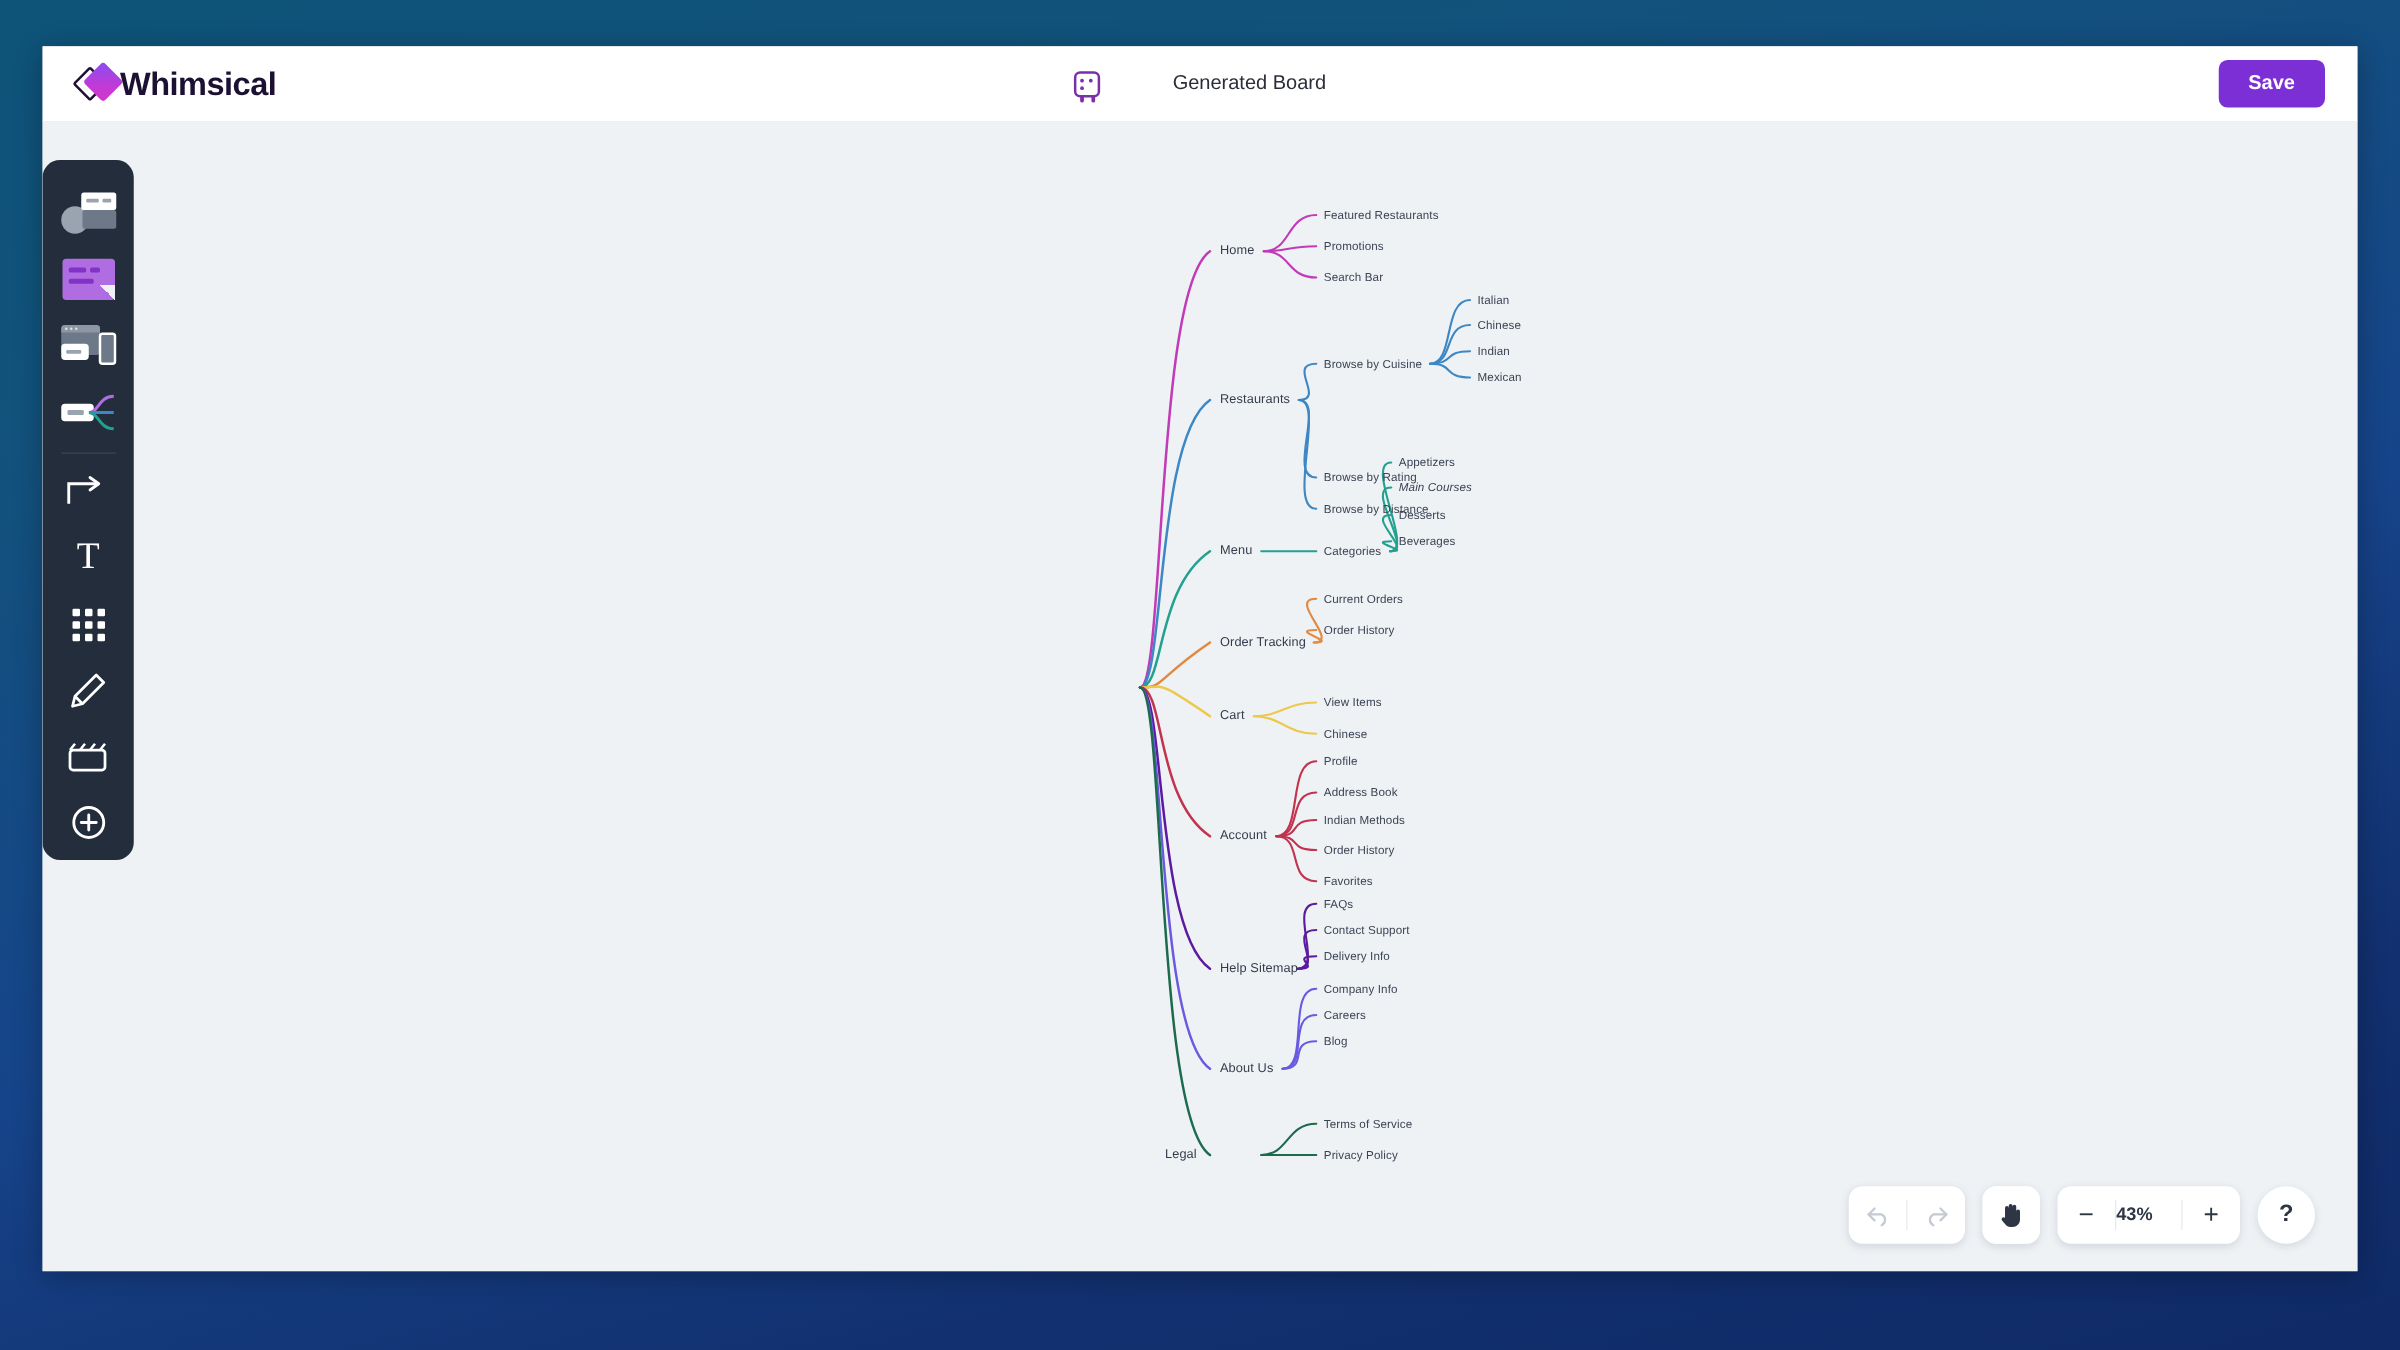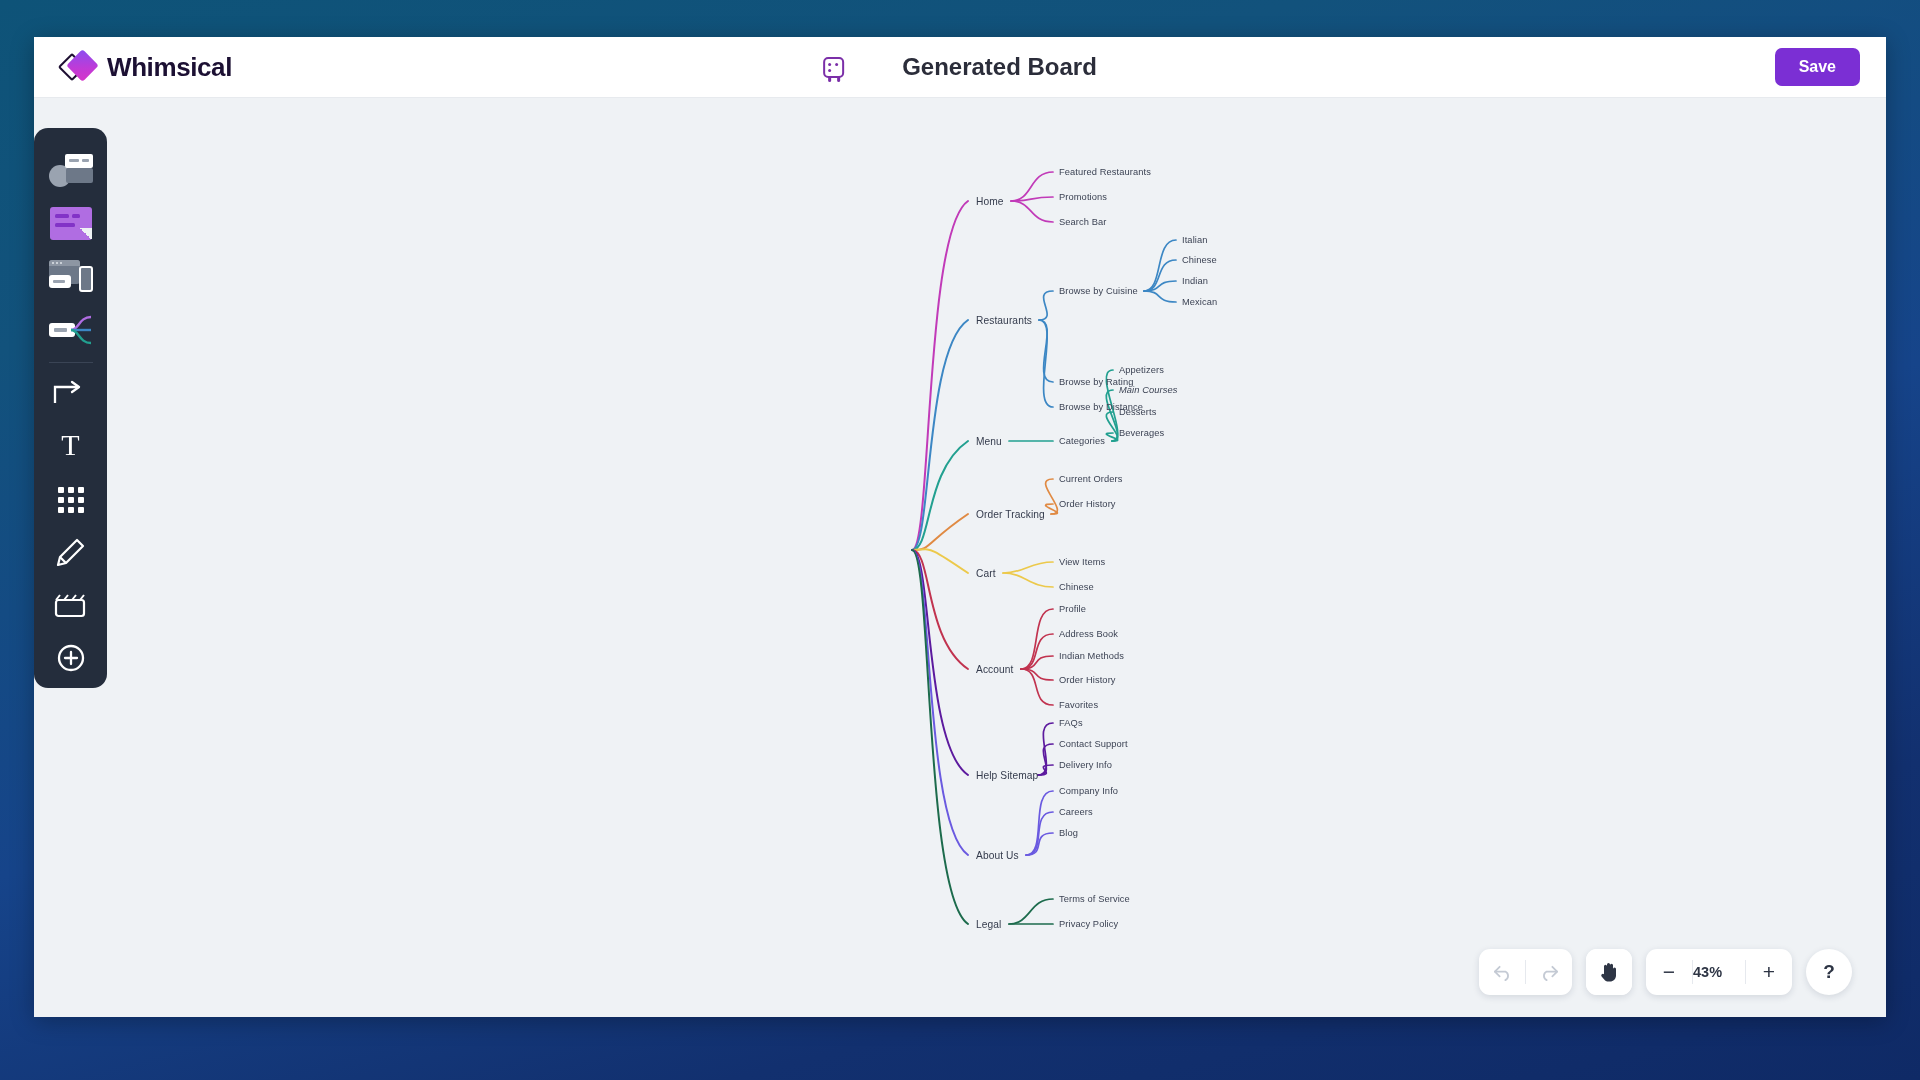--- a/index.html
+++ b/index.html
@@ -23,21 +23,21 @@
   }
   
   #header {
     position: absolute; left: 0; top: 0;
     width: 100%; height: 61px;
     background: #ffffff;
     border-bottom: 1px solid #e7eaee;
     display: flex; align-items: center;
     z-index: 40;
   }
-  #brand { display: flex; align-items: center; gap: 11px; margin-left: 28px; }
+  #brand { display: flex; align-items: center; margin-left: 28px; }
   .logo-mark { position: relative; width: 34px; height: 34px; }
   .logo-mark .d-outline {
     position: absolute; left: 0; top: 7px;
     width: 20px; height: 20px;
     border: 2.6px solid #1f1033;
     transform: rotate(45deg);
     border-radius: 2px;
   }
   .logo-mark .d-fill {
     position: absolute; left: 9px; top: 4px;
@@ -65,21 +65,21 @@
   }
   .board-icon::before { left: 2.5px; }
   .board-icon::after { right: 2.5px; }
   .bi-dot {
     position: absolute; width: 3.2px; height: 3.2px; border-radius: 50%;
     background: #7b2fa8;
   }
   .bi-dot.d1 { left: 3px; top: 4px; }
   .bi-dot.d2 { left: 9.5px; top: 4px; }
   .bi-dot.d3 { left: 3px; top: 10px; }
-  #board-title { font-size: 24px; font-weight: bold; color: #2b2d3a; margin-left: 48px; }
+  #board-title { font-size: 16px; font-weight: normal; color: #2b2d3a; margin-left: 48px; }
   #save-button {
     position: absolute; right: 26px;
     background: #7b2fd4;
     color: #ffffff;
     font-size: 16px; font-weight: bold;
     border: none; border-radius: 7px;
     padding: 10px 24px;
     cursor: pointer;
   }
   
@@ -432,21 +432,21 @@
         <div class="node-label" style="left: 1025px; top: 582px;">Order History</div>
         <div class="node-label" style="left: 1025px; top: 607px;">Favorites</div>
         <div class="node-label lvl1" style="left: 942px; top: 677px;">Help Sitemap</div>
         <div class="node-label" style="left: 1025px; top: 625px;">FAQs</div>
         <div class="node-label" style="left: 1025px; top: 646px;">Contact Support</div>
         <div class="node-label" style="left: 1025px; top: 667px;">Delivery Info</div>
         <div class="node-label lvl1" style="left: 942px; top: 757px;">About Us</div>
         <div class="node-label" style="left: 1025px; top: 693px;">Company Info</div>
         <div class="node-label" style="left: 1025px; top: 714px;">Careers</div>
         <div class="node-label" style="left: 1025px; top: 735px;">Blog</div>
-        <div class="node-label lvl1" style="left: 942px; top: 826px;">Legal</div>
+        <div class="node-label lvl1" style="left: 898px; top: 826px;">Legal</div>
         <div class="node-label" style="left: 1025px; top: 801px;">Terms of Service</div>
         <div class="node-label" style="left: 1025px; top: 826px;">Privacy Policy</div>
       </div>
   </div>
 
   <div id="bottom-bar">
 
     <div class="ctl-group">
       <div class="ctl-btn disabled">
         <svg width="21" height="21" viewBox="0 0 22 22">

